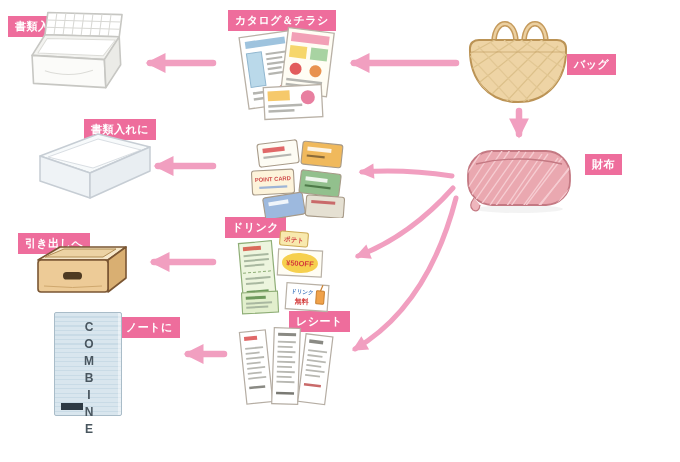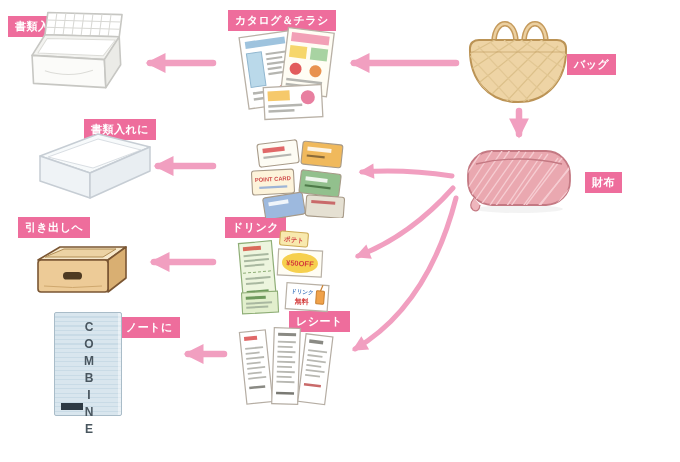--- a/index.html
+++ b/index.html
@@ -39,22 +39,22 @@
       <path d="M213,166 L158,166" stroke-width="6.5" marker-end="url(#ah)"></path>
       <path d="M213,262 L154,262" stroke-width="6.5" marker-end="url(#ah)"></path>
       <path d="M224,354 L188,354" stroke-width="6.5" marker-end="url(#ah)"></path>
     </g>
   </svg>
 
   <div class="label" style="left:8px;top:16px">書類入れに</div>
   <div class="label" style="left:228px;top:10px">カタログ＆チラシ</div>
   <div class="label" style="left:567px;top:54px">バッグ</div>
   <div class="label" style="left:84px;top:119px">書類入れに</div>
-  <div class="label" style="left:585px;top:172px">財布</div>
-  <div class="label" style="left:18px;top:217px">引き出しへ</div>
+  <div class="label" style="left:585px;top:154px">財布</div>
+  <div class="label" style="left:18px;top:233px">引き出しへ</div>
   <div class="label" style="left:225px;top:217px">ドリンク</div>
   <div class="label" style="left:119px;top:317px">ノートに</div>
   <div class="label" style="left:289px;top:311px">レシート</div>
 
   <div class="illus" style="left:26px;top:5px;width:104px;height:96px">
     <svg viewBox="0 0 104 96">
       <g transform="rotate(-3 52 48)" stroke-linejoin="round">
         <polygon points="24,6 98,12 94,34 20,28" fill="#ffffff" stroke="#c7c7c3" stroke-width="1.6"></polygon>
         <g stroke="#d8d8d4" stroke-width="1">
           <line x1="33" y1="6.8" x2="29" y2="28.7"></line>

